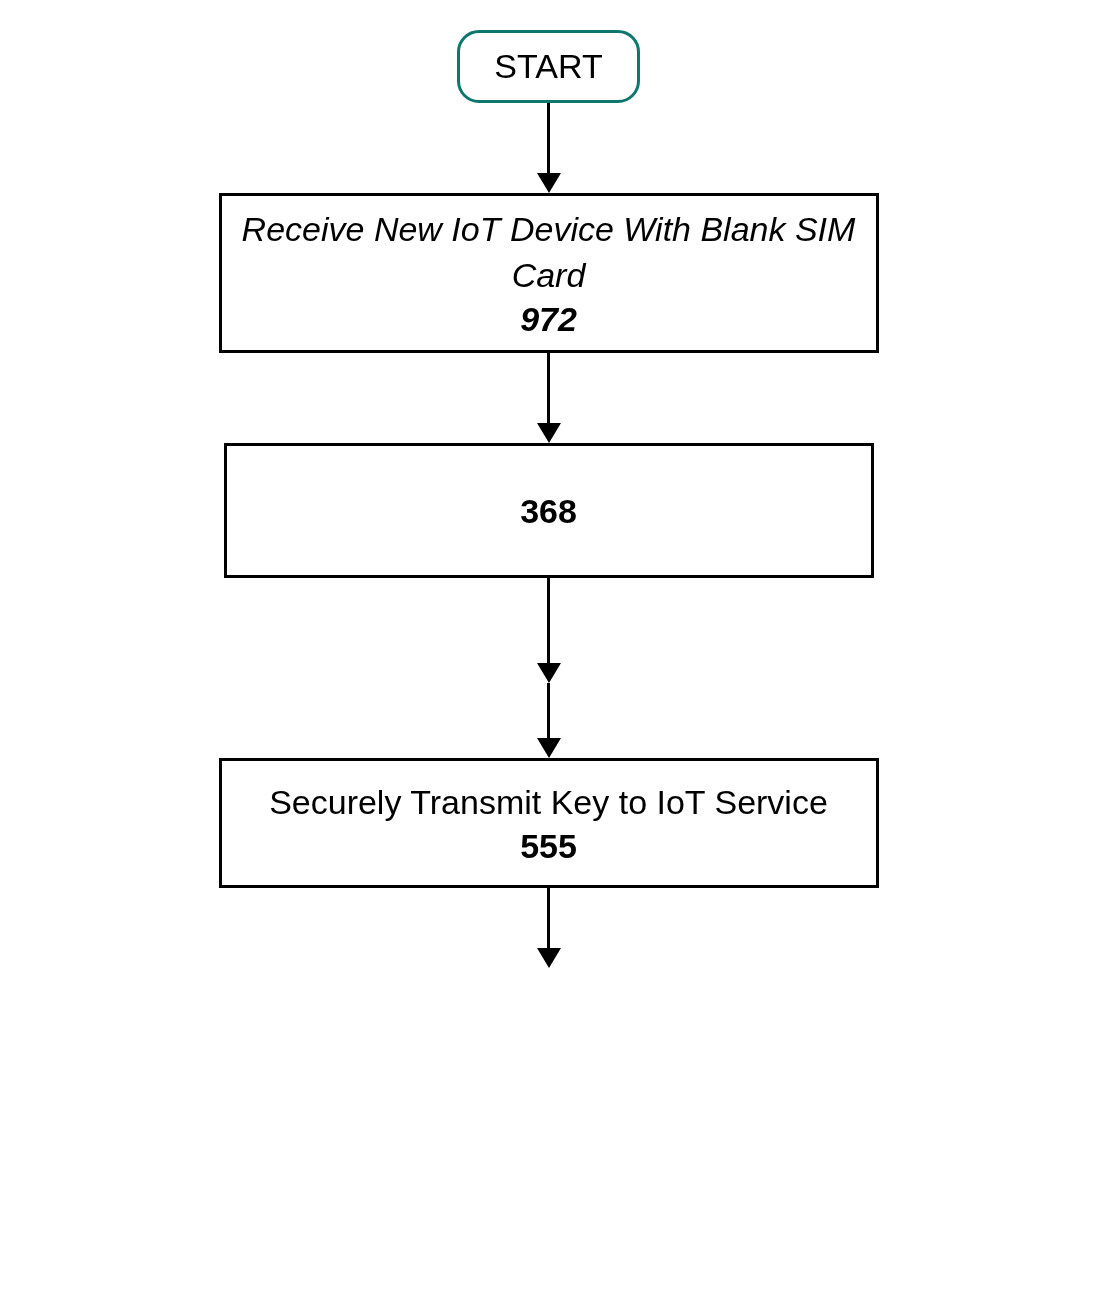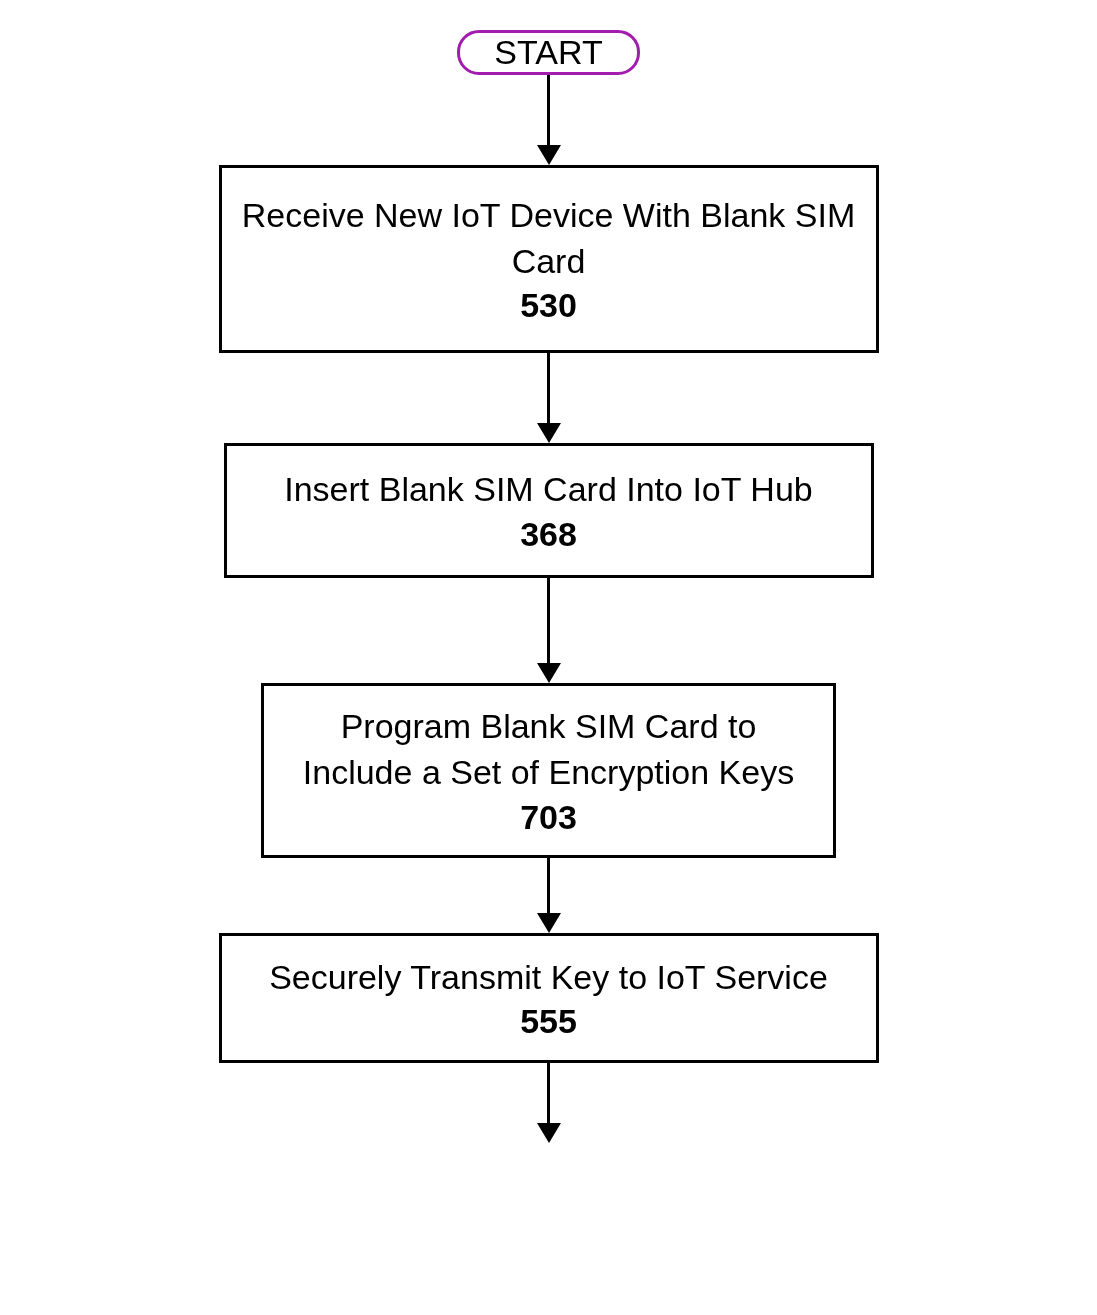--- a/index.html
+++ b/index.html
@@ -14,23 +14,23 @@
   .flow-container {
     position: absolute;
     left: 50%;
     top: 30px;
     transform: translateX(-50%);
     display: flex;
     flex-direction: column;
     align-items: center;
   }
   .terminal {
-    border: 3px solid #a21caf;
+    border: 3px solid #0f766e;
     border-radius: 22px;
-    padding: 0 34px;
+    padding: 14px 34px;
     font-size: 34px;
     text-align: center;
     background: #fff;
   }
   .process {
     border: 3px solid #000;
     background: #fff;
     text-align: center;
     display: flex;
     flex-direction: column;
@@ -41,23 +41,24 @@
     font-size: 34px;
     line-height: 1.35;
   }
   .process .num {
     font-size: 34px;
     font-weight: bold;
     margin-top: 2px;
   }
   .box-701 {
     width: 660px;
-    height: 188px;
+    height: 160px;
     padding: 0 20px;
     box-sizing: border-box;
+    font-style: italic;
   }
   .box-702 {
     width: 650px;
     height: 135px;
     padding: 10px 20px;
     box-sizing: border-box;
   }
   .box-703 {
     width: 575px;
     height: 175px;
@@ -101,42 +102,37 @@
     <span>START</span>
   </div>
 
   <div class="arrow a1">
     <div class="shaft"></div>
       <div class="head"></div>
   </div>
 
   <div class="process box-701">
     <div class="text">Receive New IoT Device With Blank SIM Card</div>
-    <div class="num">530</div>
+    <div class="num">972</div>
   </div>
 
   <div class="arrow a2">
     <div class="shaft"></div>
       <div class="head"></div>
   </div>
 
   <div class="process box-702">
-    <div class="text">Insert Blank SIM Card Into IoT Hub</div>
     <div class="num">368</div>
   </div>
 
   <div class="arrow a3">
     <div class="shaft"></div>
       <div class="head"></div>
   </div>
 
-  <div class="process box-703">
-    <div class="text">Program Blank SIM Card to Include a Set of Encryption Keys</div>
-    <div class="num">703</div>
-  </div>
 
   <div class="arrow a4">
     <div class="shaft"></div>
       <div class="head"></div>
   </div>
 
   <div class="process box-704">
     <div class="text">Securely Transmit Key to IoT Service</div>
     <div class="num">555</div>
   </div>

